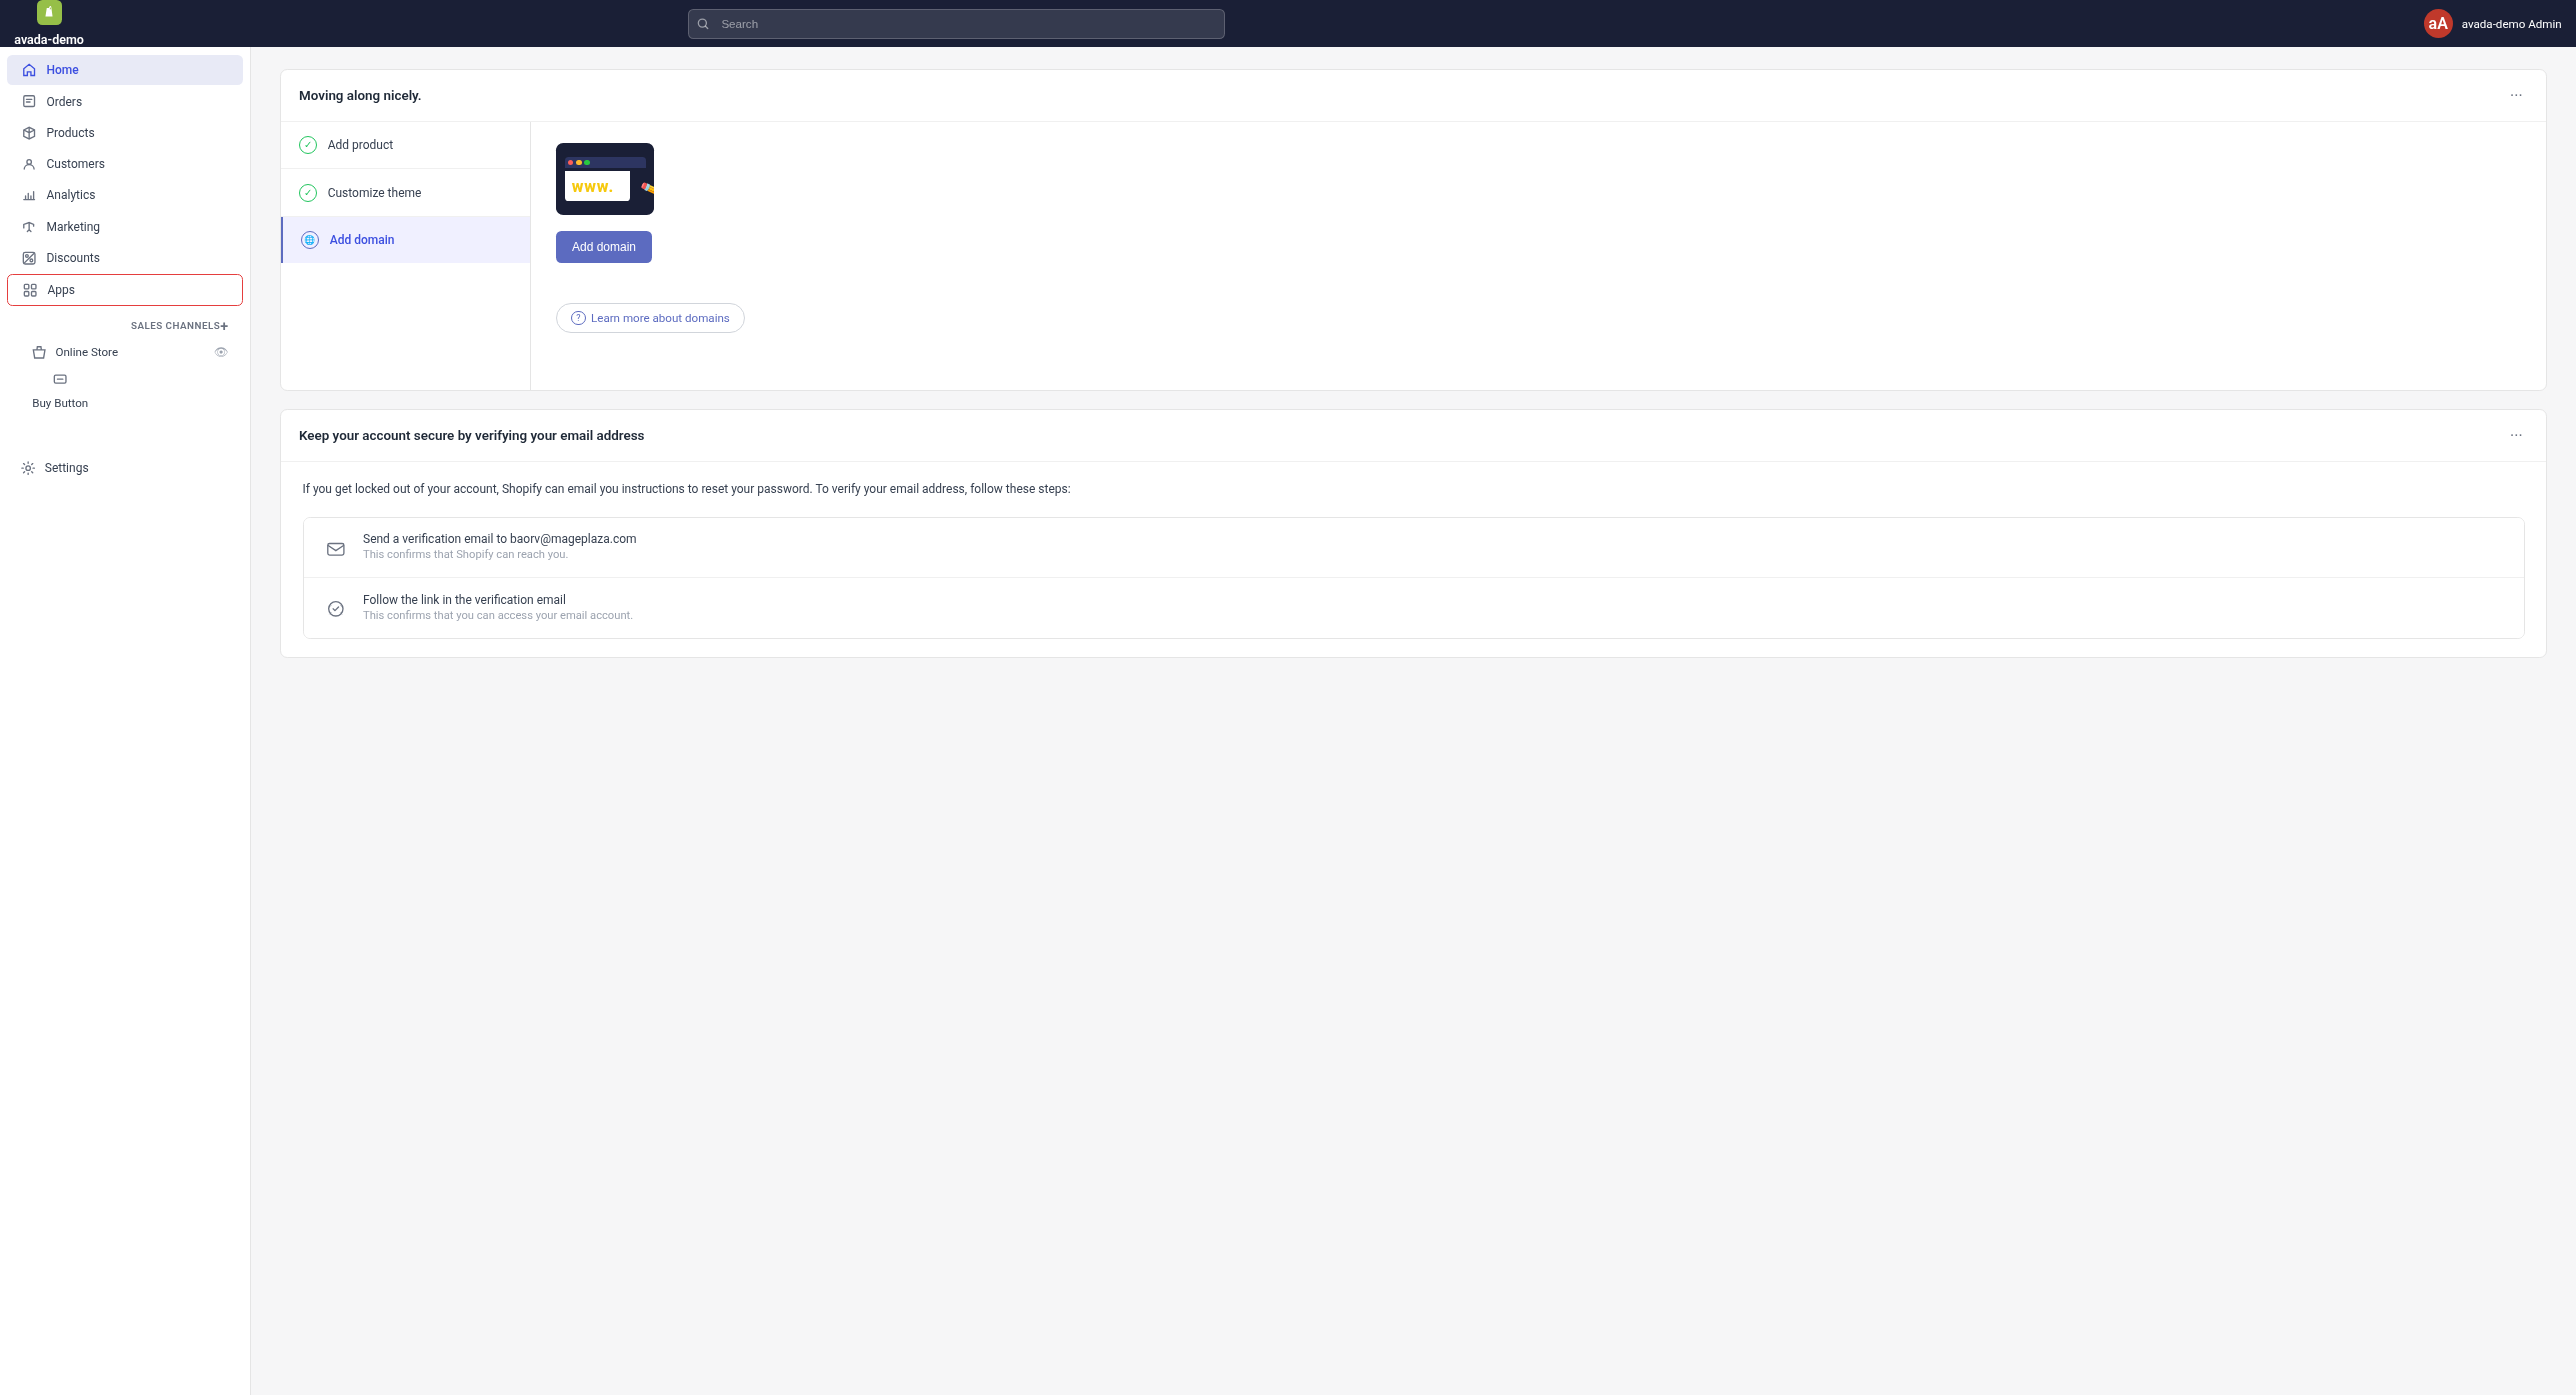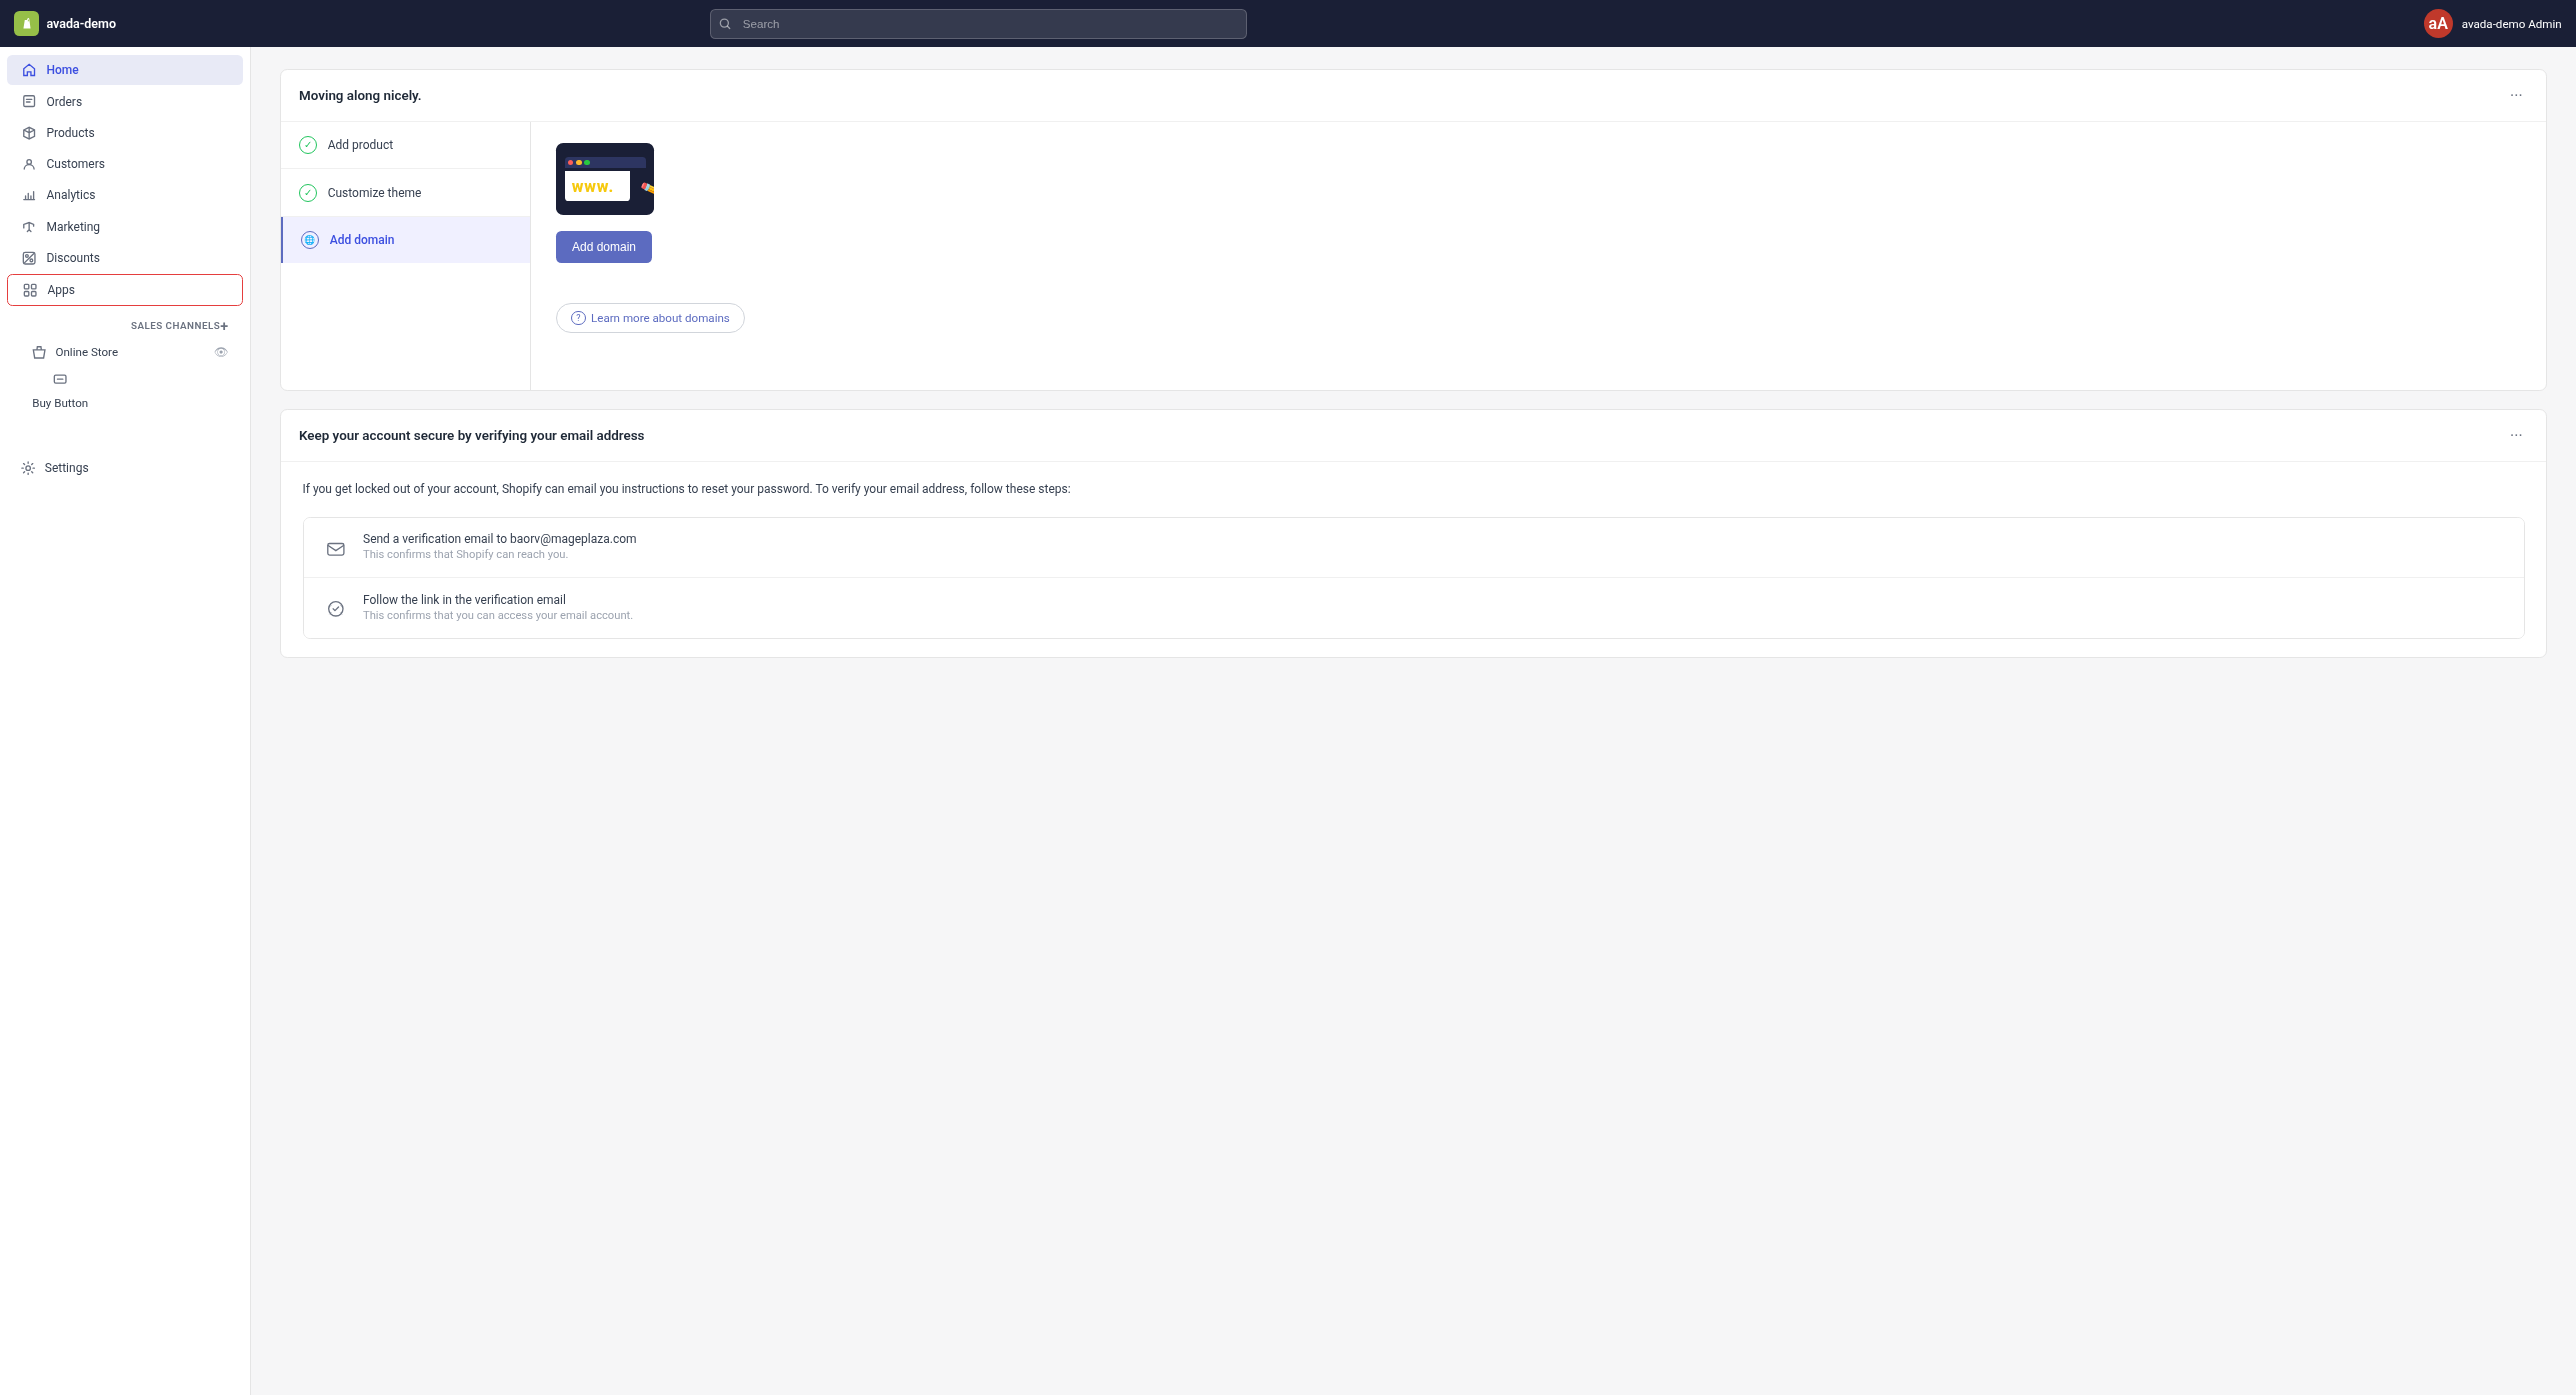--- a/index.html
+++ b/index.html
@@ -17,20 +17,21 @@
       z-index: 10;
     }
     .topnav-brand {
       display: flex;
       align-items: center;
       gap: 7.2px;
       color: white;
       font-size: 12.5px;
       font-weight: 600;
       cursor: pointer;
+      flex-direction: column;
     }
     .shopify-logo {
       width: 25px;
       height: 25px;
       background: #96bf48;
       border-radius: 5.4px;
       display: flex;
       align-items: center;
       justify-content: center;
     }

